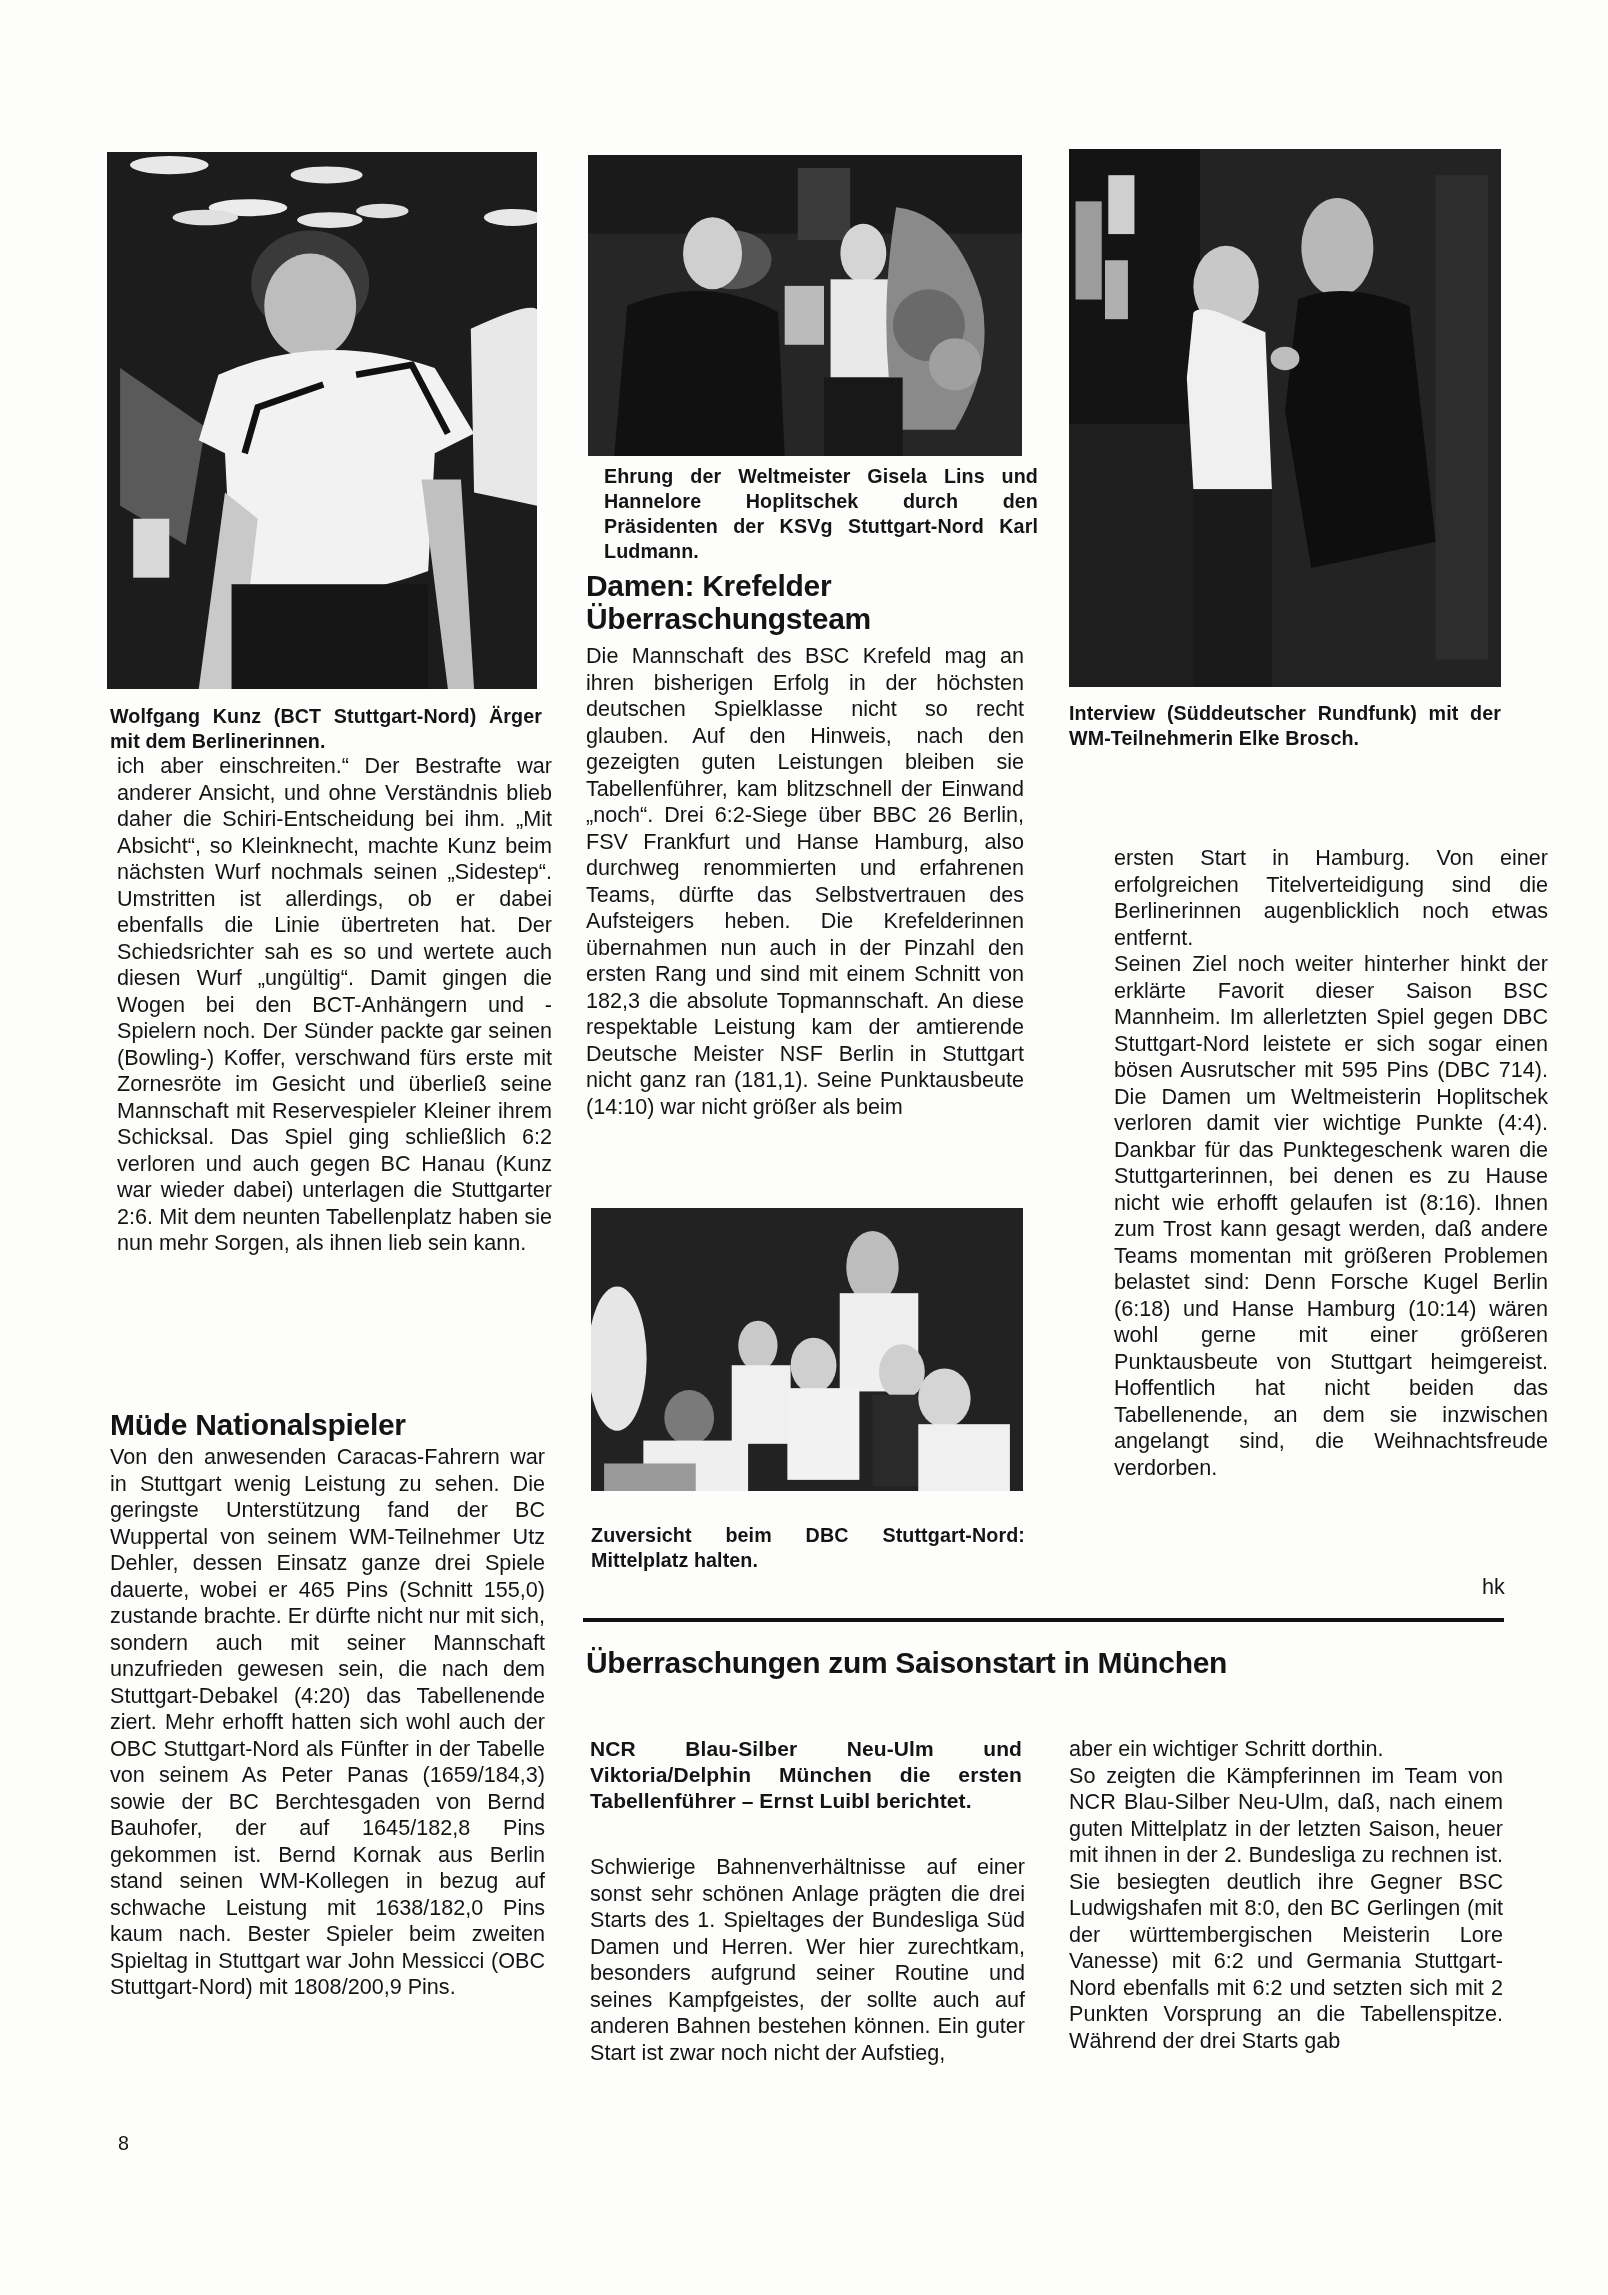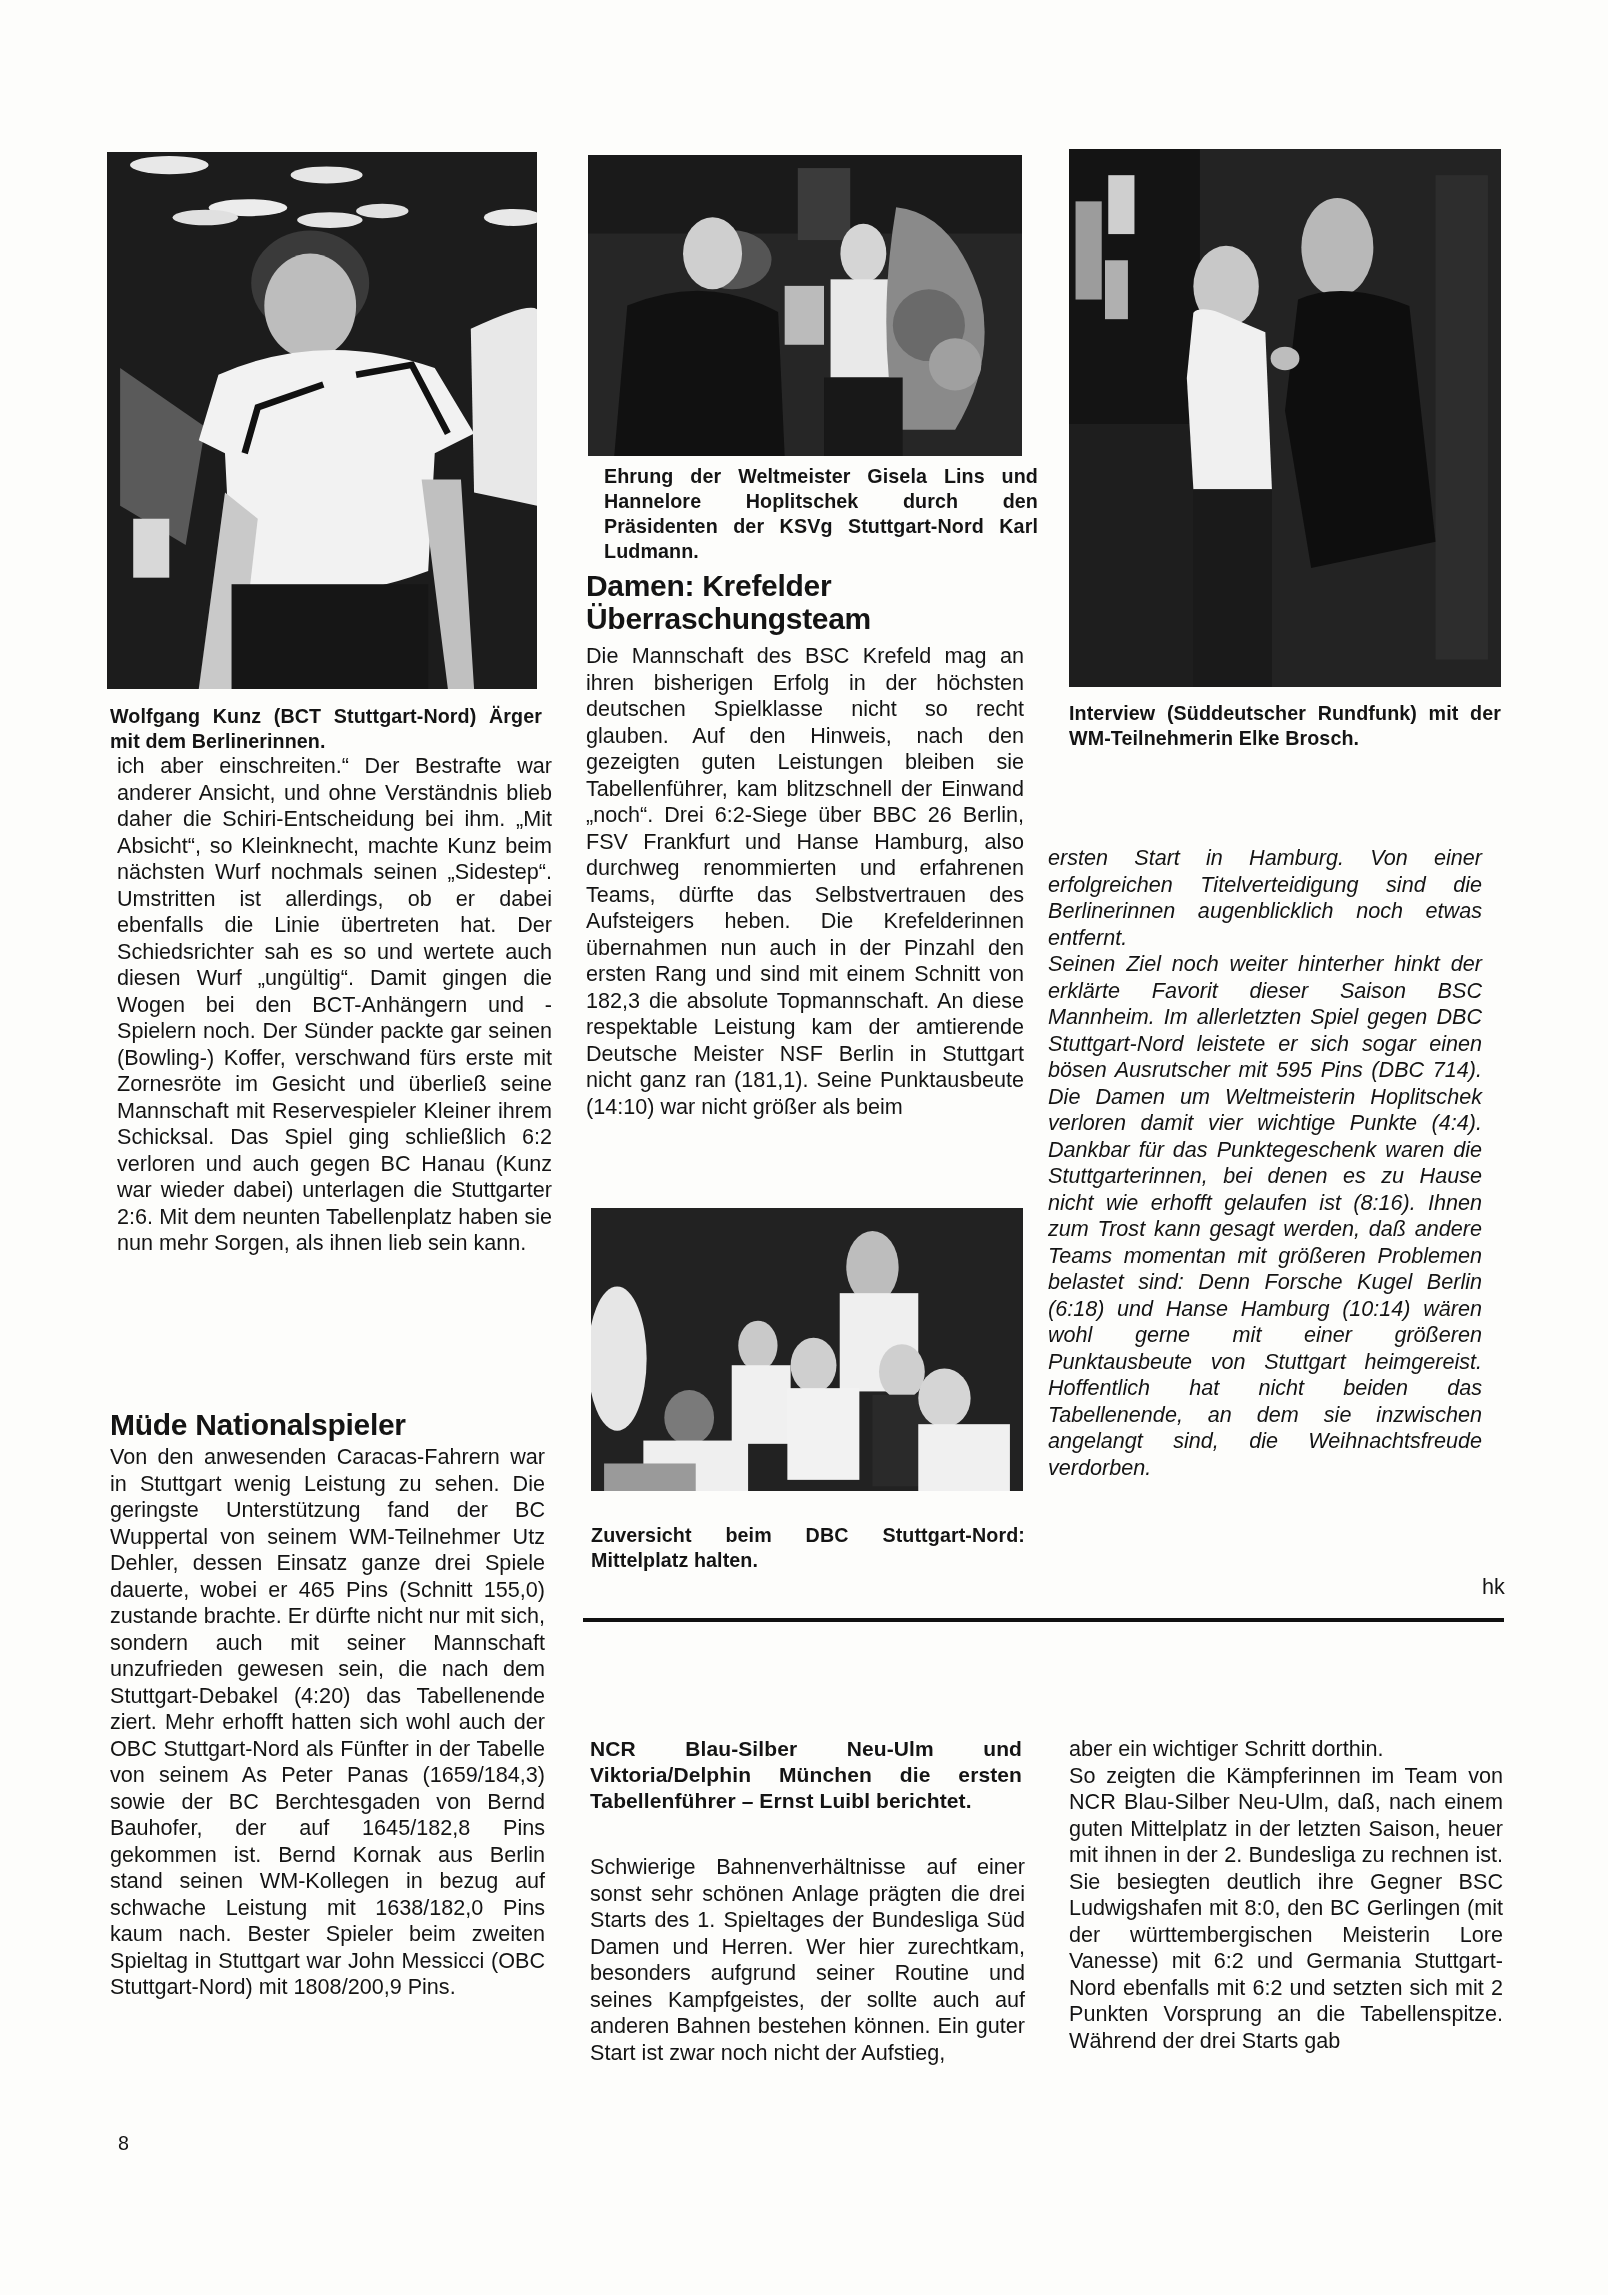--- a/index.html
+++ b/index.html
@@ -125,29 +125,30 @@
     <ellipse cx="240" cy="210" rx="50" ry="62" fill="#c8c8c8"></ellipse>
     <path d="M190 250 Q200 240 230 250 L300 280 L310 520 L190 520 L180 350 Z" fill="#f0f0f0"></path>
     <rect x="190" y="520" width="120" height="302" fill="#1a1a1a"></rect>
     <ellipse cx="410" cy="150" rx="55" ry="75" fill="#b8b8b8"></ellipse>
     <path d="M350 230 Q420 200 520 240 L560 600 L370 640 L330 400 Z" fill="#0e0e0e"></path>
     <ellipse cx="330" cy="320" rx="22" ry="18" fill="#bdbdbd"></ellipse>
   </svg>
 </div>
 <div class="caption" style="left:1069px; top:701px; width:432px;">Interview (Süddeutscher Rundfunk) mit der WM-Teilnehmerin Elke Brosch.</div>
 
-<div class="body-text" style="left:1048px; top:845px; width:434px;font-style:italic;">
+<div class="body-text" style="left:1114px; top:845px; width:434px;">
   <p>ersten Start in Hamburg. Von einer erfolgreichen Titelverteidigung sind die Berlinerinnen augenblicklich noch etwas entfernt.</p>
   <p>Seinen Ziel noch weiter hinterher hinkt der erklärte Favorit dieser Saison BSC Mannheim. Im allerletzten Spiel gegen DBC Stuttgart-Nord leistete er sich sogar einen bösen Ausrutscher mit 595 Pins (DBC 714). Die Damen um Weltmeisterin Hoplitschek verloren damit vier wichtige Punkte (4:4). Dankbar für das Punktegeschenk waren die Stuttgarterinnen, bei denen es zu Hause nicht wie erhofft gelaufen ist (8:16). Ihnen zum Trost kann gesagt werden, daß andere Teams momentan mit größeren Problemen belastet sind: Denn Forsche Kugel Berlin (6:18) und Hanse Hamburg (10:14) wären wohl gerne mit einer größeren Punktausbeute von Stuttgart heimgereist. Hoffentlich hat nicht beiden das Tabellenende, an dem sie inzwischen angelangt sind, die Weihnachtsfreude verdorben.</p>
 </div>
 <div class="abs" style="left:1475px; top:1574px; font-size:21.6px;margin-left:7px;">hk</div>
 
 <div class="rule" style="left:583px; top:1618px; width:921px;"></div>
 
 <div class="h2" style="left:586px; top:1646px; width:917px;">
+  <div>Überraschungen zum Saisonstart in München</div>
 </div>
 <div class="caption" style="left:590px; top:1736px; width:432px; font-size:21px; line-height:26px;">NCR Blau-Silber Neu-Ulm und Viktoria/Delphin München die ersten Tabellenführer – Ernst Luibl berichtet.</div>
 <div class="body-text" style="left:590px; top:1854px; width:435px;">
   <p>Schwierige Bahnenverhältnisse auf einer sonst sehr schönen Anlage prägten die drei Starts des 1. Spieltages der Bundesliga Süd Damen und Herren. Wer hier zurechtkam, besonders aufgrund seiner Routine und seines Kampfgeistes, der sollte auch auf anderen Bahnen bestehen können. Ein guter Start ist zwar noch nicht der Aufstieg,</p>
 </div>
 <div class="body-text" style="left:1069px; top:1736px; width:434px;">
   <p>aber ein wichtiger Schritt dorthin.</p>
   <p>So zeigten die Kämpferinnen im Team von NCR Blau-Silber Neu-Ulm, daß, nach einem guten Mittelplatz in der letzten Saison, heuer mit ihnen in der 2. Bundesliga zu rechnen ist. Sie besiegten deutlich ihre Gegner BSC Ludwigshafen mit 8:0, den BC Gerlingen (mit der württembergischen Meisterin Lore Vanesse) mit 6:2 und Germania Stuttgart-Nord ebenfalls mit 6:2 und setzten sich mit 2 Punkten Vorsprung an die Tabellenspitze. Während der drei Starts gab</p>
 </div>
 

